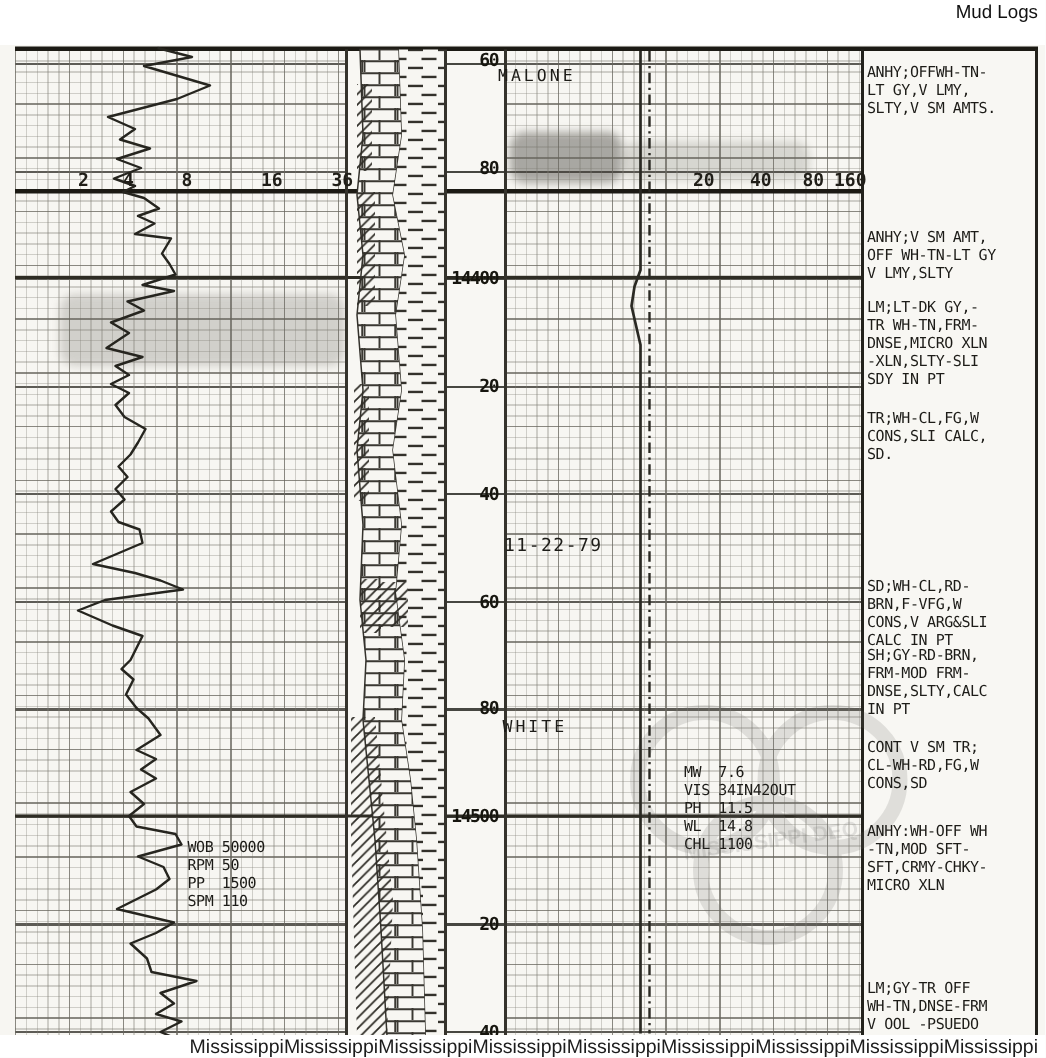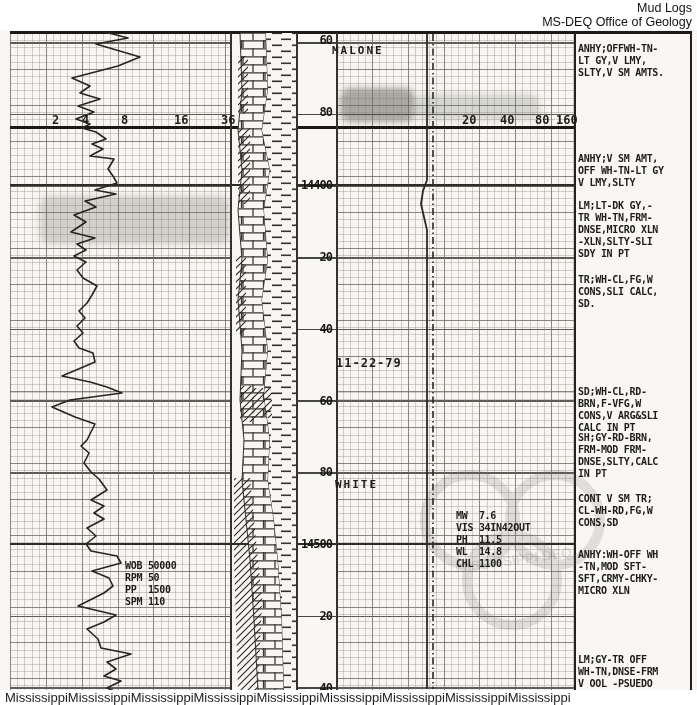--- a/index.html
+++ b/index.html
@@ -19,41 +19,40 @@
       repeating-linear-gradient(to bottom, rgba(125,123,114,.33) 0 1px, transparent 1px 7.17px),
       repeating-linear-gradient(to bottom, rgba(55,53,47,.8) 0 1.5px, transparent 1.5px 71.7px);
     background-position:0 0,0 0,0 0,0 0,0 9px;}
   .depth-strip{position:absolute;top:3px;height:658px;background:#f8f7f3;
     background-image:repeating-linear-gradient(to bottom, rgba(40,40,34,.85) 0 1.5px, transparent 1.5px 71.7px);
     background-position:0 9px;}
   .white-col{position:absolute;top:3px;height:658px;background:#f8f7f3;}
   .vline{position:absolute;top:3px;height:658px;background:#35332c;}
   .hline{position:absolute;background:#1c1a14;}
   
-  .tw{position:absolute;font-family:"DejaVu Sans Mono",monospace;font-weight:bold;
+  .tw{position:absolute;font-family:"DejaVu Sans Mono",monospace;font-weight:normal;
       font-size:10px;line-height:12px;color:#1d1c18;white-space:pre;letter-spacing:-0.3px;}
   .depth-num{position:absolute;width:38px;text-align:right;font-family:"DejaVu Sans Mono",monospace;
       font-weight:bold;font-size:12px;color:#17160f;letter-spacing:-1px;height:14px;line-height:14px;}
   .tick{position:absolute;font-family:"DejaVu Sans Mono",monospace;font-weight:bold;
       font-size:12px;color:#201e18;height:14px;line-height:14px;}
   .smudge{position:absolute;border-radius:10px;filter:blur(3px);}
   .ghost{position:absolute;opacity:.14;color:#555;font-weight:bold;
       font-family:"Liberation Sans",sans-serif;}
   .foot{position:absolute;left:0;bottom:0;width:697px;height:15px;background:#fff;
-      display:flex;justify-content:flex-start;padding:0 5px;box-sizing:border-box;}
+      display:flex;justify-content:flex-end;padding:0 5px;box-sizing:border-box;}
   .foot span{font-size:13px;color:#1c1c1c;line-height:15px;}
   svg{position:absolute;left:0;top:0;pointer-events:none;}
 </style>
 </head>
 <body>
 
 <div class="page">
 
   <div class="abs hdr right" style="right:5px;top:1px;">Mud Logs</div>
-  <div class="abs hdr right" style="right:5px;top:15px;">MS-DEQ Office of Geology</div>
 
   <div class="scan">
 
     <div class="smudge" style="left:40px;top:166px;width:190px;height:48px;background:rgba(130,128,120,.32);"></div>
     <div class="smudge" style="left:340px;top:58px;width:75px;height:34px;background:rgba(90,88,82,.5);"></div>
     <div class="smudge" style="left:415px;top:64px;width:125px;height:26px;background:rgba(140,138,130,.3);"></div>
 
     <div class="grid" style="left:10px;width:220px;"></div>
     <div class="grid" style="left:336px;width:238px;"></div>
     <div class="depth-strip" style="left:296px;width:40px;"></div>

